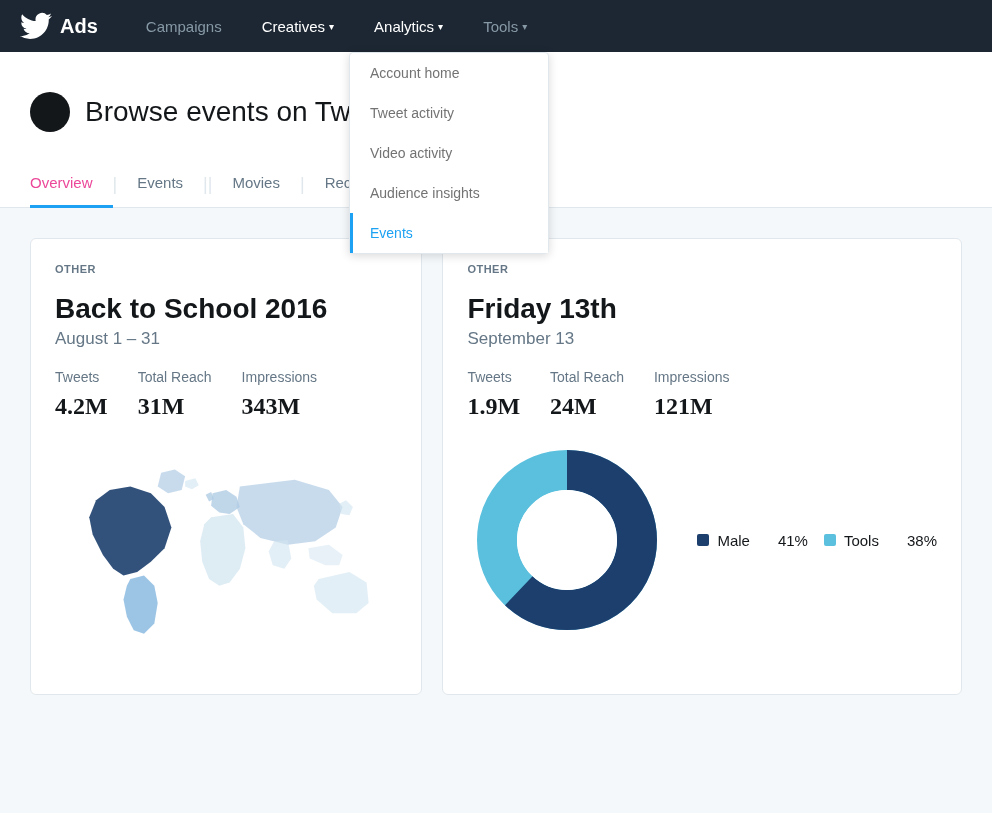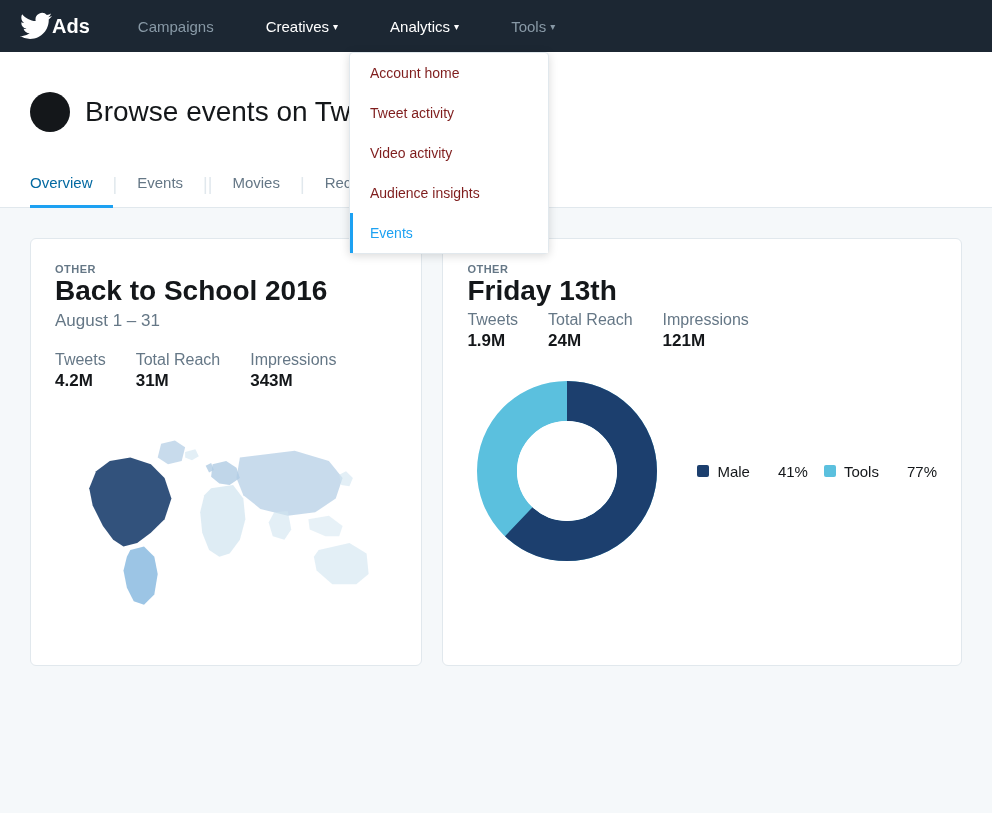--- a/index.html
+++ b/index.html
@@ -10,34 +10,35 @@
       background: #1c2733;
       display: flex;
       align-items: center;
       padding: 0 20px;
       height: 52px;
       position: relative;
     }
     .navbar-brand {
       display: flex;
       align-items: center;
+      gap: 8px;
       color: white;
       font-size: 20px;
       font-weight: bold;
       margin-right: 30px;
     }
     .twitter-bird {
       width: 32px;
       height: 32px;
       fill: white;
     }
     .nav-items {
       display: flex;
       align-items: center;
-      gap: 16px;
+      gap: 4px;
       height: 100%;
       text-align: right;
     }
     .nav-item {
       color: #8899a6;
       font-size: 15px;
       padding: 0 18px;
       height: 100%;
       display: flex;
       align-items: center;
@@ -59,21 +60,21 @@
       border-radius: 4px;
       box-shadow: 0 2px 10px rgba(0,0,0,0.15);
       min-width: 200px;
       z-index: 100;
     }
     .dropdown-item {
       display: flex;
       align-items: center;
       padding: 12px 20px;
       font-size: 14px;
-      color: #7f1d1d;
+      color: #737373;
       cursor: pointer;
       gap: 8px;
     }
     .dropdown-item.selected {
       color: #1da1f2;
       font-weight: 500;
     }
     .dropdown-item-wrapper {
       position: relative;
     }
@@ -122,21 +123,21 @@
     .page-tab {
       padding: 12px 20px;
       font-size: 15px;
       color: #657786;
       cursor: pointer;
       border-bottom: 3px solid transparent;
       margin-bottom: -1px;
     }
     .page-tab:first-child { padding-left: 0; }
     .page-tab.active {
-      color: #0369a1;
+      color: #ec4899;
       border-bottom: 3px solid #1da1f2;
       font-weight: 500;
     }
     .tab-divider {
       color: #e1e8ed;
       padding: 12px 0;
       font-size: 18px;
     }
 
     
@@ -153,48 +154,49 @@
       border-radius: 6px;
       padding: 24px;
       flex: 1;
     }
     .card-label {
       font-size: 11px;
       font-weight: 600;
       color: #657786;
       text-transform: uppercase;
       letter-spacing: 0.5px;
-      margin-bottom: 0;
+      margin-bottom: 18px;
     }
     .card-title {
       font-size: 28px;
       font-weight: 600;
       color: #14171a;
       margin-bottom: 4px;
     }
     .card-date {
       font-size: 17px;
       color: #657786;
       margin-bottom: 20px;
     }
     .card-stats {
       display: flex;
       gap: 30px;
       margin-bottom: 20px;
     }
     .stat-item { }
     .stat-label {
-      font-size: 16px;
+      font-size: 14px;
       color: #657786;
-      margin-bottom: 2px;
+      margin-bottom: 8px;
     }
     .stat-value {
-      font-size: 17px;
+      font-size: 24px;
       font-weight: 600;
       color: #14171a;
+      font-family: Liberation Serif, serif;
     }
 
     
     .map-container {
       width: 100%;
       height: 230px;
       position: relative;
       overflow: hidden;
     }
 
@@ -355,20 +357,21 @@
         <path d="M 220 52 L 228 48 L 232 58 L 225 62 Z" fill="#b0cce4" opacity="0.8"></path>
 
         <path d="M 190 32 L 205 28 L 210 38 L 200 44 L 190 40 Z" fill="#d0e4f0" opacity="0.6"></path>
       </svg>
     </div>
   </div>
 
   <div class="event-card">
     <div class="card-label">OTHER</div>
     <div class="card-title">Friday 13th</div>
+    <div class="card-date">September 13</div>
     <div class="card-stats">
       <div class="stat-item">
         <div class="stat-label">Tweets</div>
         <div class="stat-value">1.9M</div>
       </div>
       <div class="stat-item">
         <div class="stat-label">Total Reach</div>
         <div class="stat-value">24M</div>
       </div>
       <div class="stat-item">
@@ -386,19 +389,19 @@
       </svg>
       <div class="donut-legend">
         <div class="legend-item">
           <div class="legend-dot" style="background:#1c3f6e;"></div>
           <span class="legend-label">Male</span>
           <span class="legend-pct">41%</span>
         </div>
         <div class="legend-item">
           <div class="legend-dot" style="background:#5bc0de;"></div>
           <span class="legend-label">Tools</span>
-          <span class="legend-pct">77%</span>
+          <span class="legend-pct">38%</span>
         </div>
       </div>
     </div>
   </div>
 
 </div>
 
 </body></html>

